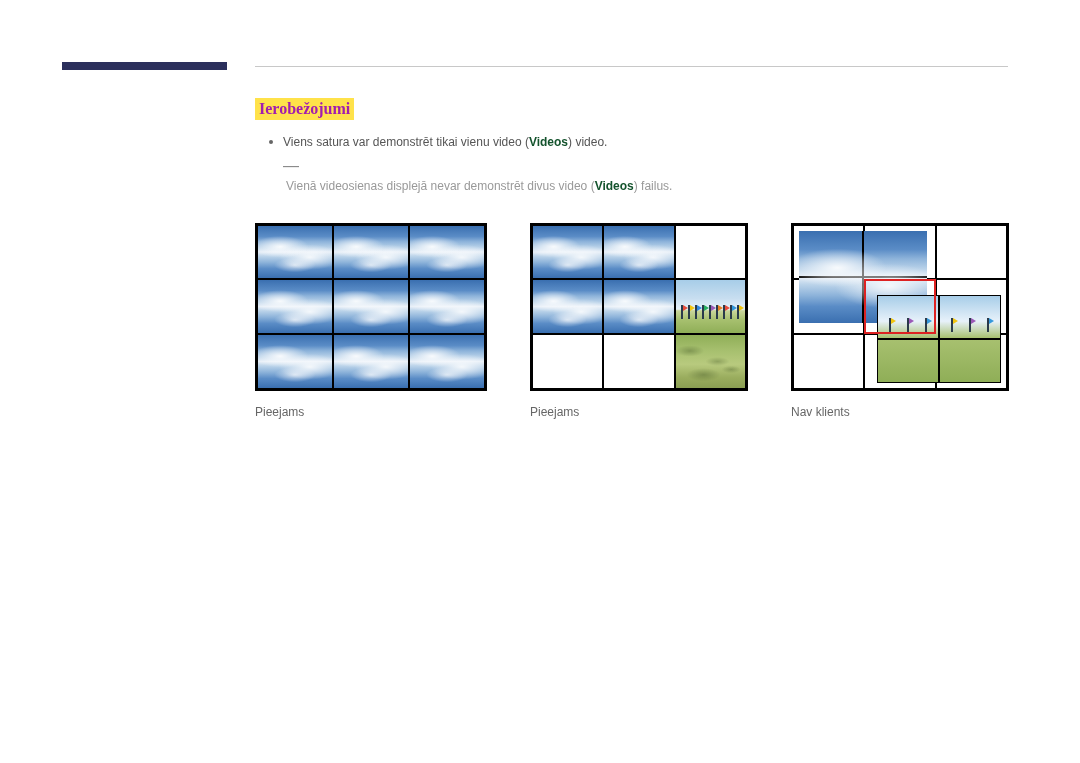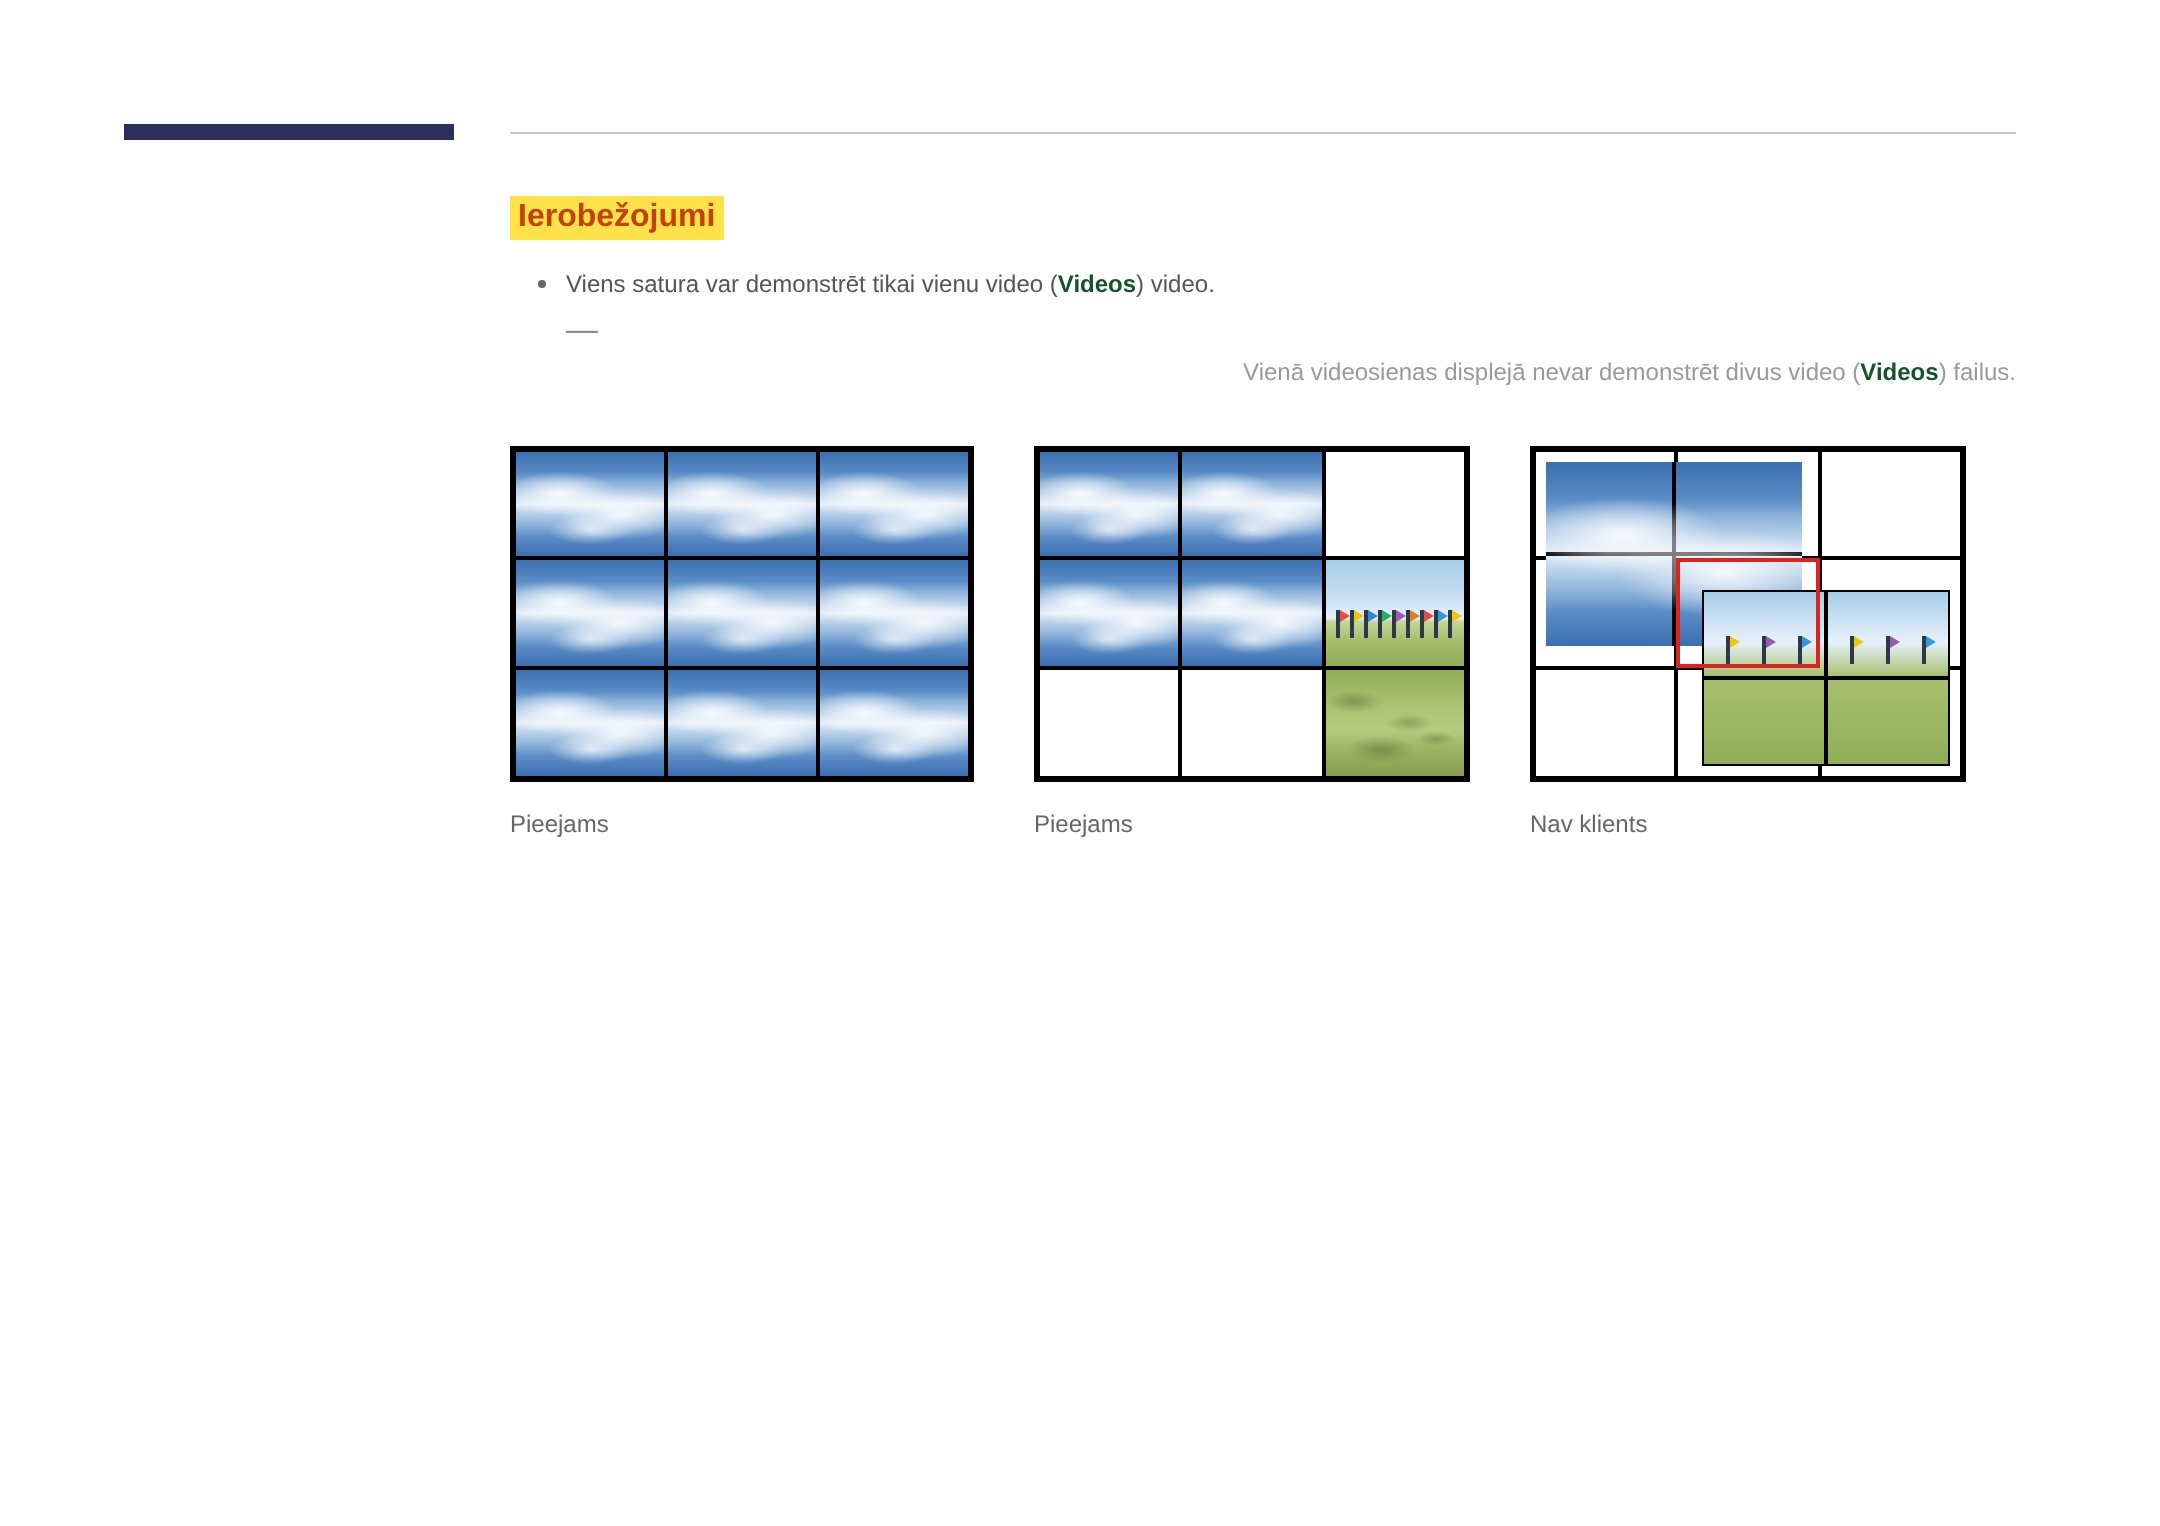--- a/index.html
+++ b/index.html
@@ -28,25 +28,26 @@
   }
   .content {
     position: absolute;
     top: 98px;
     left: 255px;
     right: 72px;
   }
   .heading {
     display: inline-block;
     background: #ffe24a;
-    color: #c2410c;
+    color: #a21caf;
     font-weight: bold;
     font-size: 16px;
     padding: 2px 4px;
     margin-bottom: 14px;
+    font-family: Liberation Serif, serif;
   }
   .bullet-row {
     display: flex;
     align-items: flex-start;
     font-size: 12px;
     color: #555;
     margin-left: 14px;
     margin-bottom: 8px;
     line-height: 1.4;
   }
@@ -72,28 +73,27 @@
     font-size: 16px;
     color: #888;
     margin-right: 6px;
     line-height: 1;
     margin-top: -1px;
     flex-shrink: 0;
   }
   .sub-row2 {
     font-size: 12px;
     color: #999;
-    margin-left: 68px;
+    margin-left: 31px;
     line-height: 1.4;
-    text-align: right;
   }
   .red { color: #14532d; font-weight: bold; }
   .figures {
     display: flex;
-    gap: 30px;
+    gap: 43px;
     margin-top: 28px;
   }
   .figure-col { display: flex; flex-direction: column; }
   .caption {
     font-size: 12px;
     color: #666;
     margin-top: 14px;
   }
 
   

